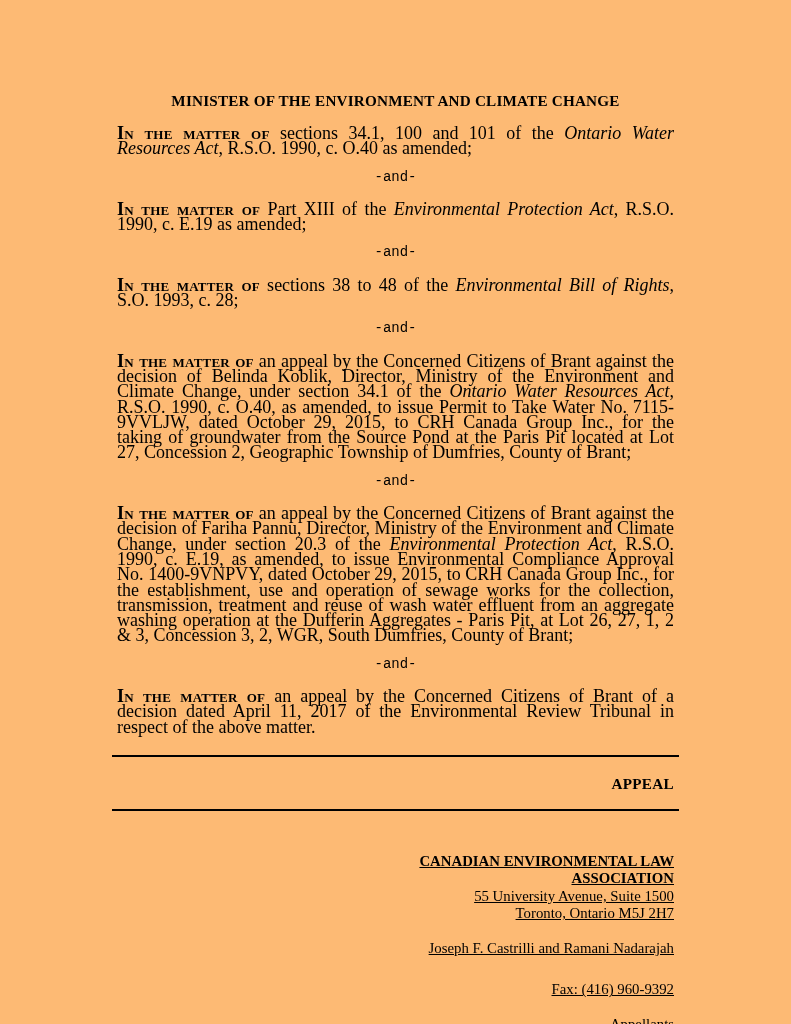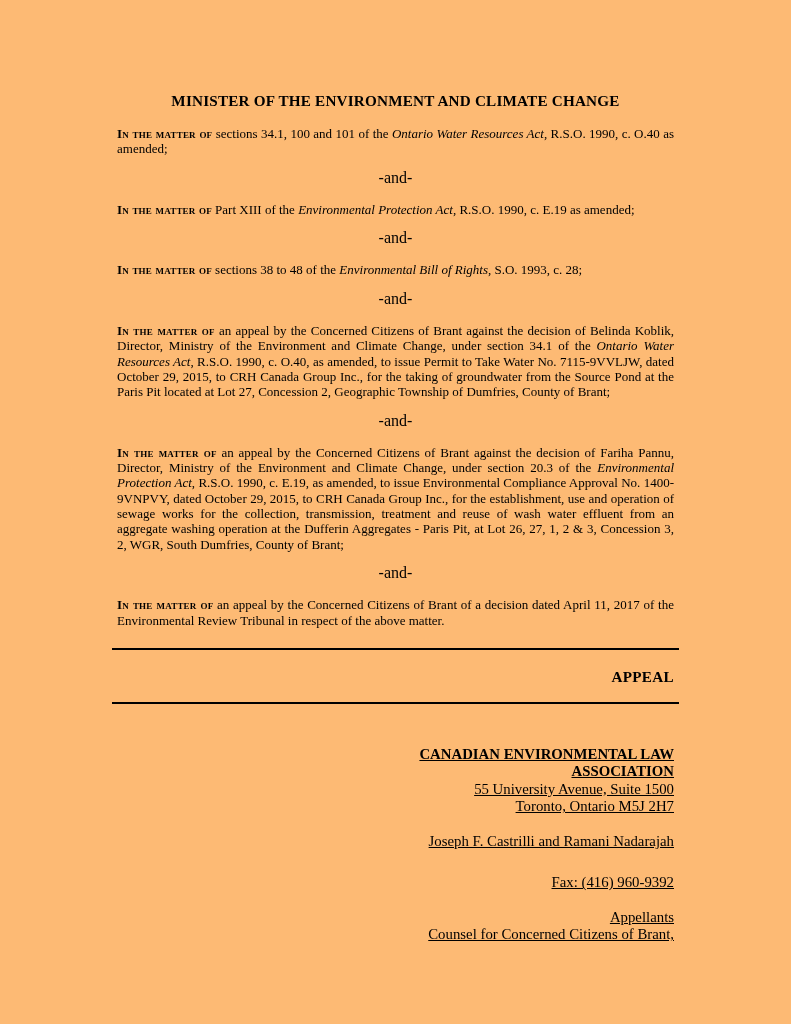--- a/index.html
+++ b/index.html
@@ -24,38 +24,39 @@
   }
   .doc-title {
     text-align: center;
     font-weight: bold;
     font-size: 15.2px;
     line-height: 17px;
     margin: 0 0 14px 0;
     letter-spacing: 0.2px;
   }
   .matter {
-    font-size: 13px;
+    font-size: 18px;
     line-height: 15.3px;
     text-align: justify;
     margin: 17px 0 13px 0;
   }
   .matter .lead {
     font-weight: bold;
     font-variant: small-caps;
     letter-spacing: 0.2px;
   }
   .matter em {
     font-style: italic;
   }
   .sep {
-    font-size: 16px;
+    font-size: 14px;
     line-height: 15.3px;
     text-align: center;
     margin: 0 0 13px 0;
+    font-family: Liberation Mono, monospace;
   }
   .rule {
     border: none;
     border-top: 2.7px solid #000000;
     margin: 0 -5px;
   }
   .rule-top { margin-top: 20px; }
   .appeal-heading {
     text-align: right;
     font-weight: bold;

